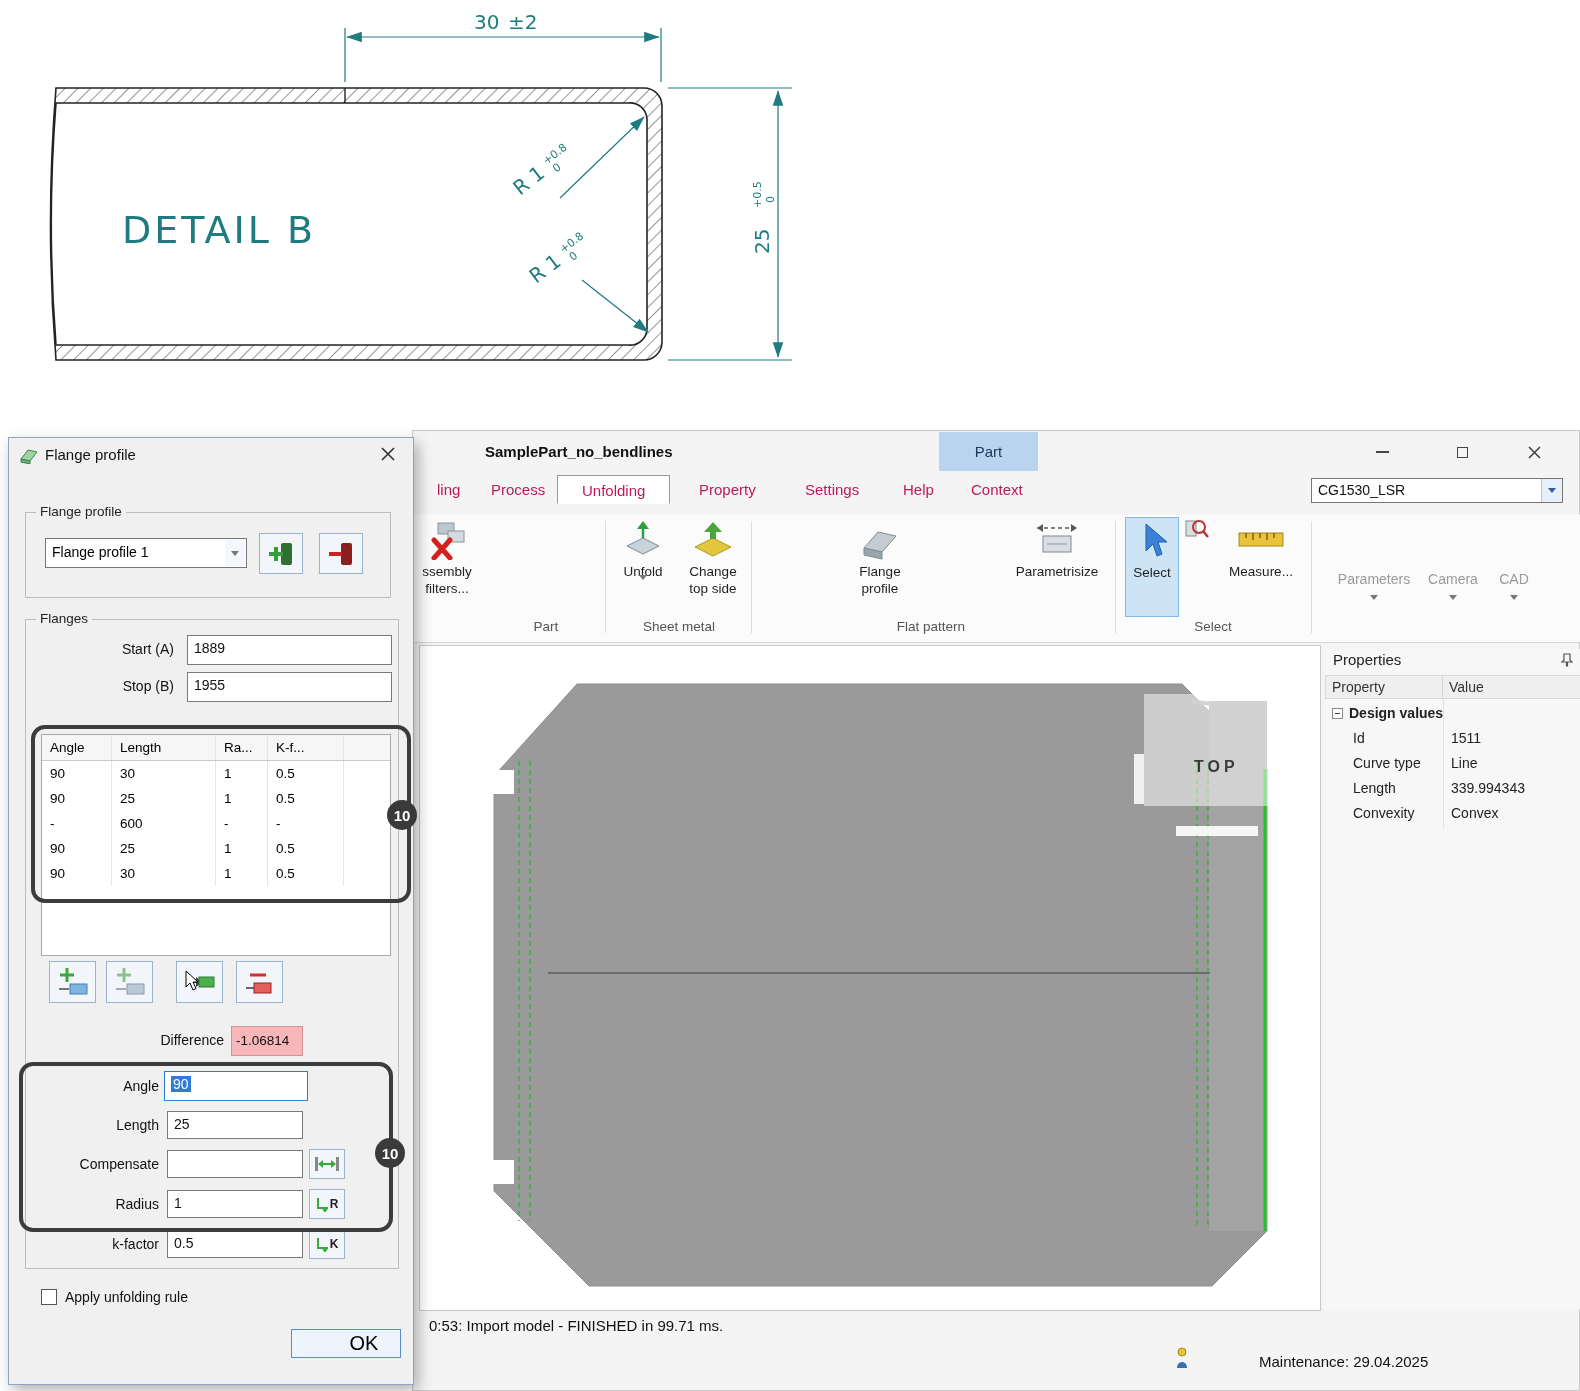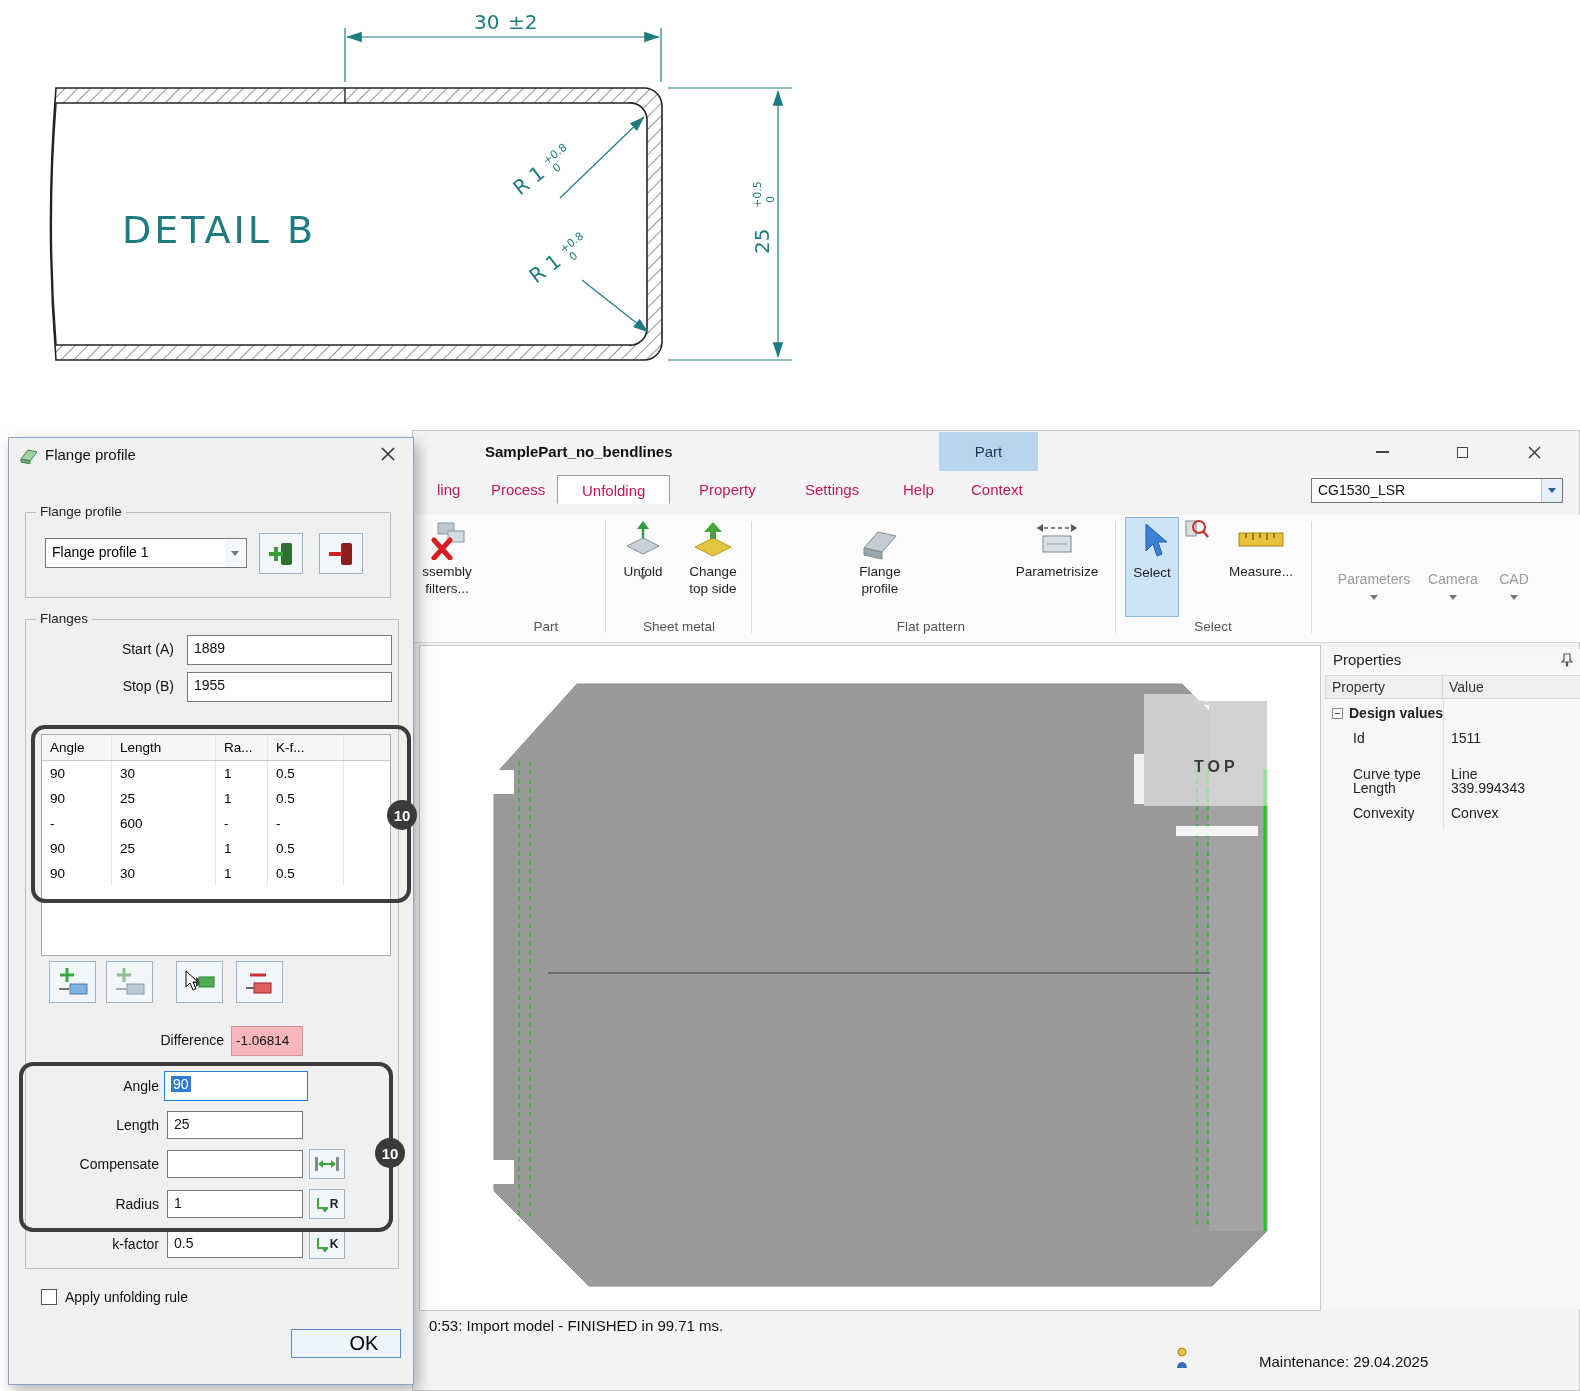--- a/index.html
+++ b/index.html
@@ -335,21 +335,21 @@
       <div class="prow pgroup" style="top:52px">
         <span class="minusbox">
             <span class="minusline"></span>
           </span>
         <span class="pn" style="left:24px">Design values</span>
       </div>
       <div class="prow" style="top:77px">
         <span class="pn">Id</span>
         <span class="pv">1511</span>
       </div>
-      <div class="prow" style="top:113px">
+      <div class="prow" style="top:102px">
         <span class="pn">Curve type</span>
         <span class="pv">Line</span>
       </div>
       <div class="prow" style="top:127px">
         <span class="pn">Length</span>
         <span class="pv">339.994343</span>
       </div>
       <div class="prow" style="top:152px">
         <span class="pn">Convexity</span>
         <span class="pv">Convex</span>

